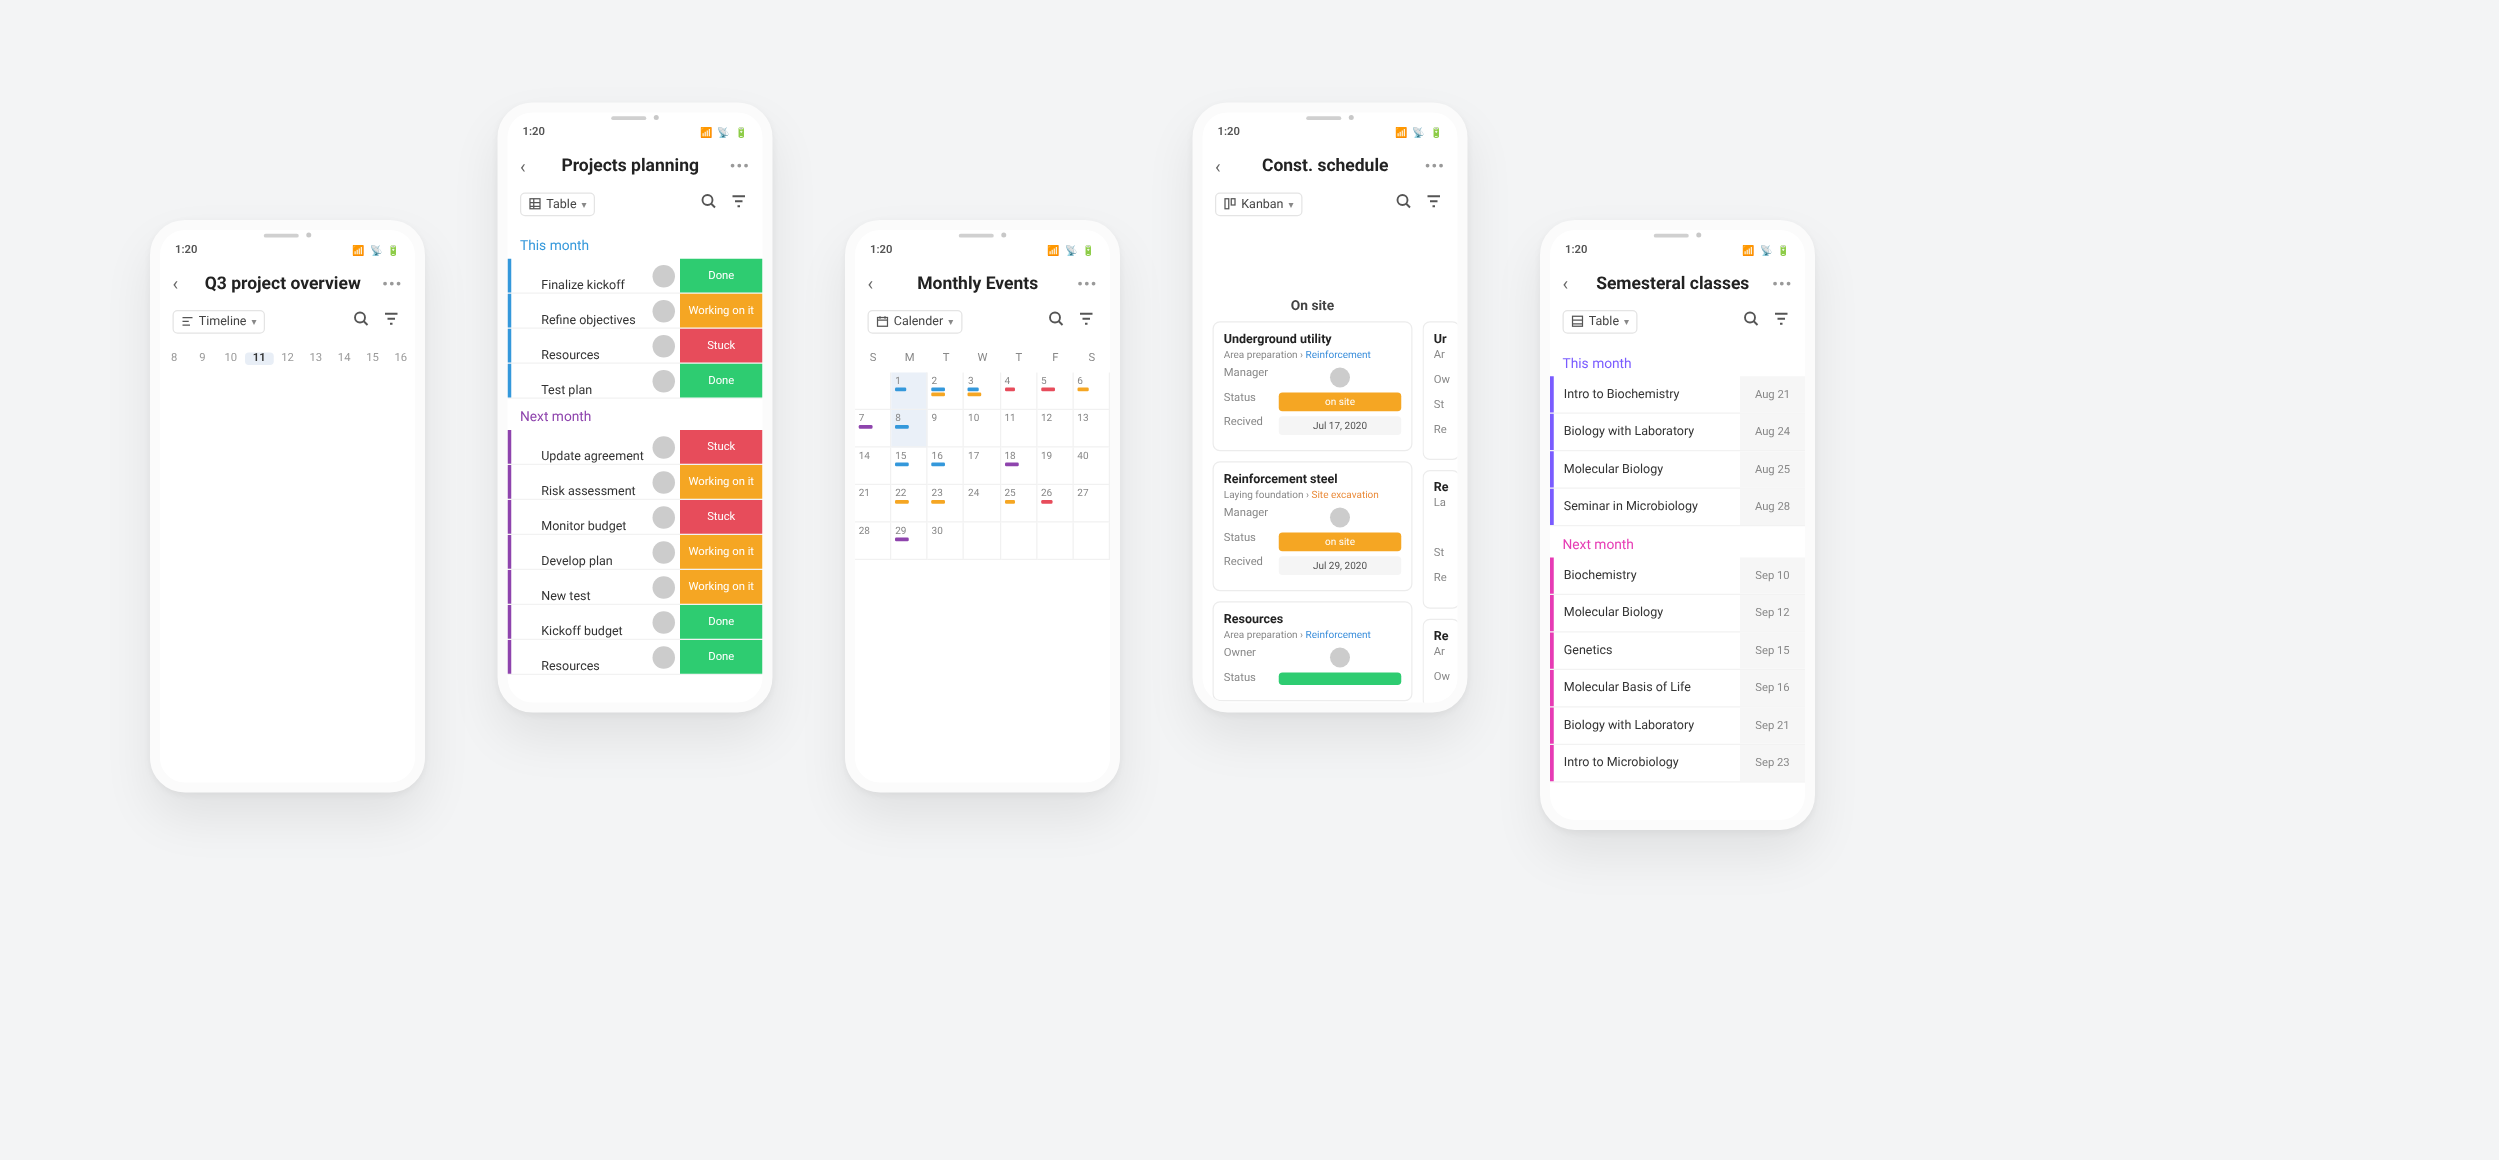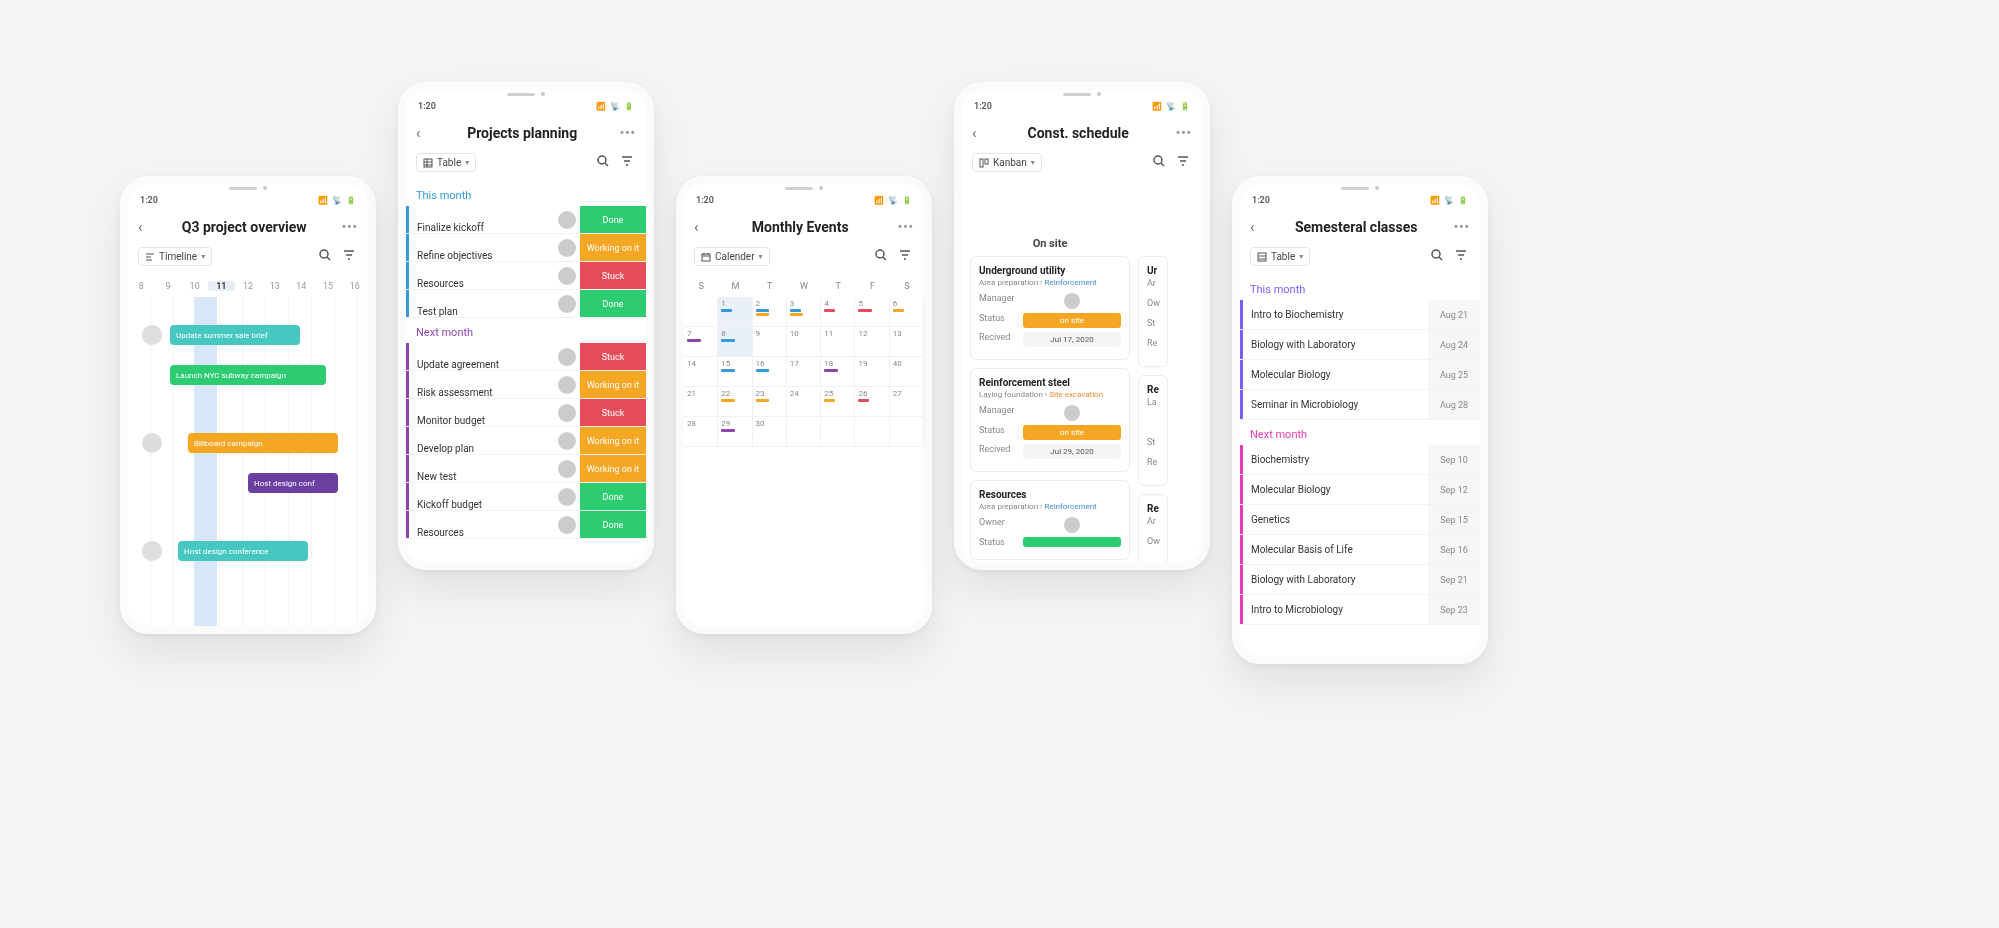--- a/index.html
+++ b/index.html
@@ -6,21 +6,21 @@
   body {
     background: #f3f4f5;
     font-family: -apple-system, BlinkMacSystemFont, "Segoe UI", Roboto, sans-serif;
     width: 1999px;
     height: 928px;
     position: relative;
     overflow: hidden;
   }
   .phone {
     position: absolute;
-    width: 256px;
+    width: 220px;
     background: #fff;
     border-radius: 28px;
     box-shadow: 0 20px 40px rgba(0,0,0,0.08), 0 2px 6px rgba(0,0,0,0.05);
     overflow: hidden;
     border: 8px solid #fbfbfb;
   }
   .statusbar {
     height: 20px;
     display: flex;
     align-items: center;
@@ -91,21 +91,21 @@
   }
   .av-inline { width: 18px; height: 18px; border-radius: 50%; background: #ccc; flex-shrink: 0; }
 
   
   .group-label { font-size: 11px; font-weight: 400; padding: 8px 10px 4px; }
   .table-row {
     display: flex; align-items: center; height: 28px; font-size: 10px; color: #333;
     border-bottom: 1px solid #f2f2f2;
   }
   .table-row .bar-indicator { width: 3px; height: 100%; flex-shrink: 0; }
-  .table-row .task-name { flex: 1; padding-left: 8px; margin-top: 16px; }
+  .table-row .task-name { flex: 1; padding-left: 24px; margin-top: 16px; }
   .status-pill {
     width: 66px; height: 100%; display: flex; align-items: center; justify-content: center;
     color: #fff; font-size: 9px; flex-shrink: 0;
   }
 
   
   .cal-header { display: flex; font-size: 9px; color: #888; }
   .cal-header div { flex: 1; text-align: center; padding: 6px 0; }
   .cal-body { display: grid; grid-template-columns: repeat(7, 1fr); }
   .cal-cell {
@@ -191,33 +191,20 @@
       <div>8</div>
       <div>9</div>
       <div>10</div>
       <div class="active">11</div>
       <div>12</div>
       <div>13</div>
       <div>14</div>
       <div>15</div>
       <div>16</div>
     </div>
-  <div class="timeline-body">
-    <div class="tl-highlight"></div>
-    <div id="p1-bars">
-        <div class="avatar" style="top: 28px; left: 14px;"></div>
-        <div class="tl-bar" style="top: 28px; left: 42px; width: 130px; background: rgb(70, 200, 193);">Update summer sale brief</div>
-        <div class="tl-bar" style="top: 68px; left: 42px; width: 156px; background: rgb(46, 204, 113);">Launch NYC subway campaign</div>
-        <div class="avatar" style="top: 136px; left: 14px;"></div>
-        <div class="tl-bar" style="top: 136px; left: 60px; width: 150px; background: rgb(245, 166, 35);">Billboard campaign</div>
-        <div class="tl-bar" style="top: 176px; left: 120px; width: 90px; background: rgb(107, 63, 160);">Host design conf</div>
-        <div class="avatar" style="top: 244px; left: 14px;"></div>
-        <div class="tl-bar" style="top: 244px; left: 50px; width: 130px; background: rgb(70, 200, 193);">Host design conference</div>
-      </div>
-  </div>
 </div>
 
 <div class="phone" style="left:398px; top:82px; height:488px;">
   <div class="notch-bar">
       <div class="speaker"></div>
       <div class="cam"></div>
     </div>
   <div class="statusbar">
     <span>1:20</span>
     <div class="status-icons">

